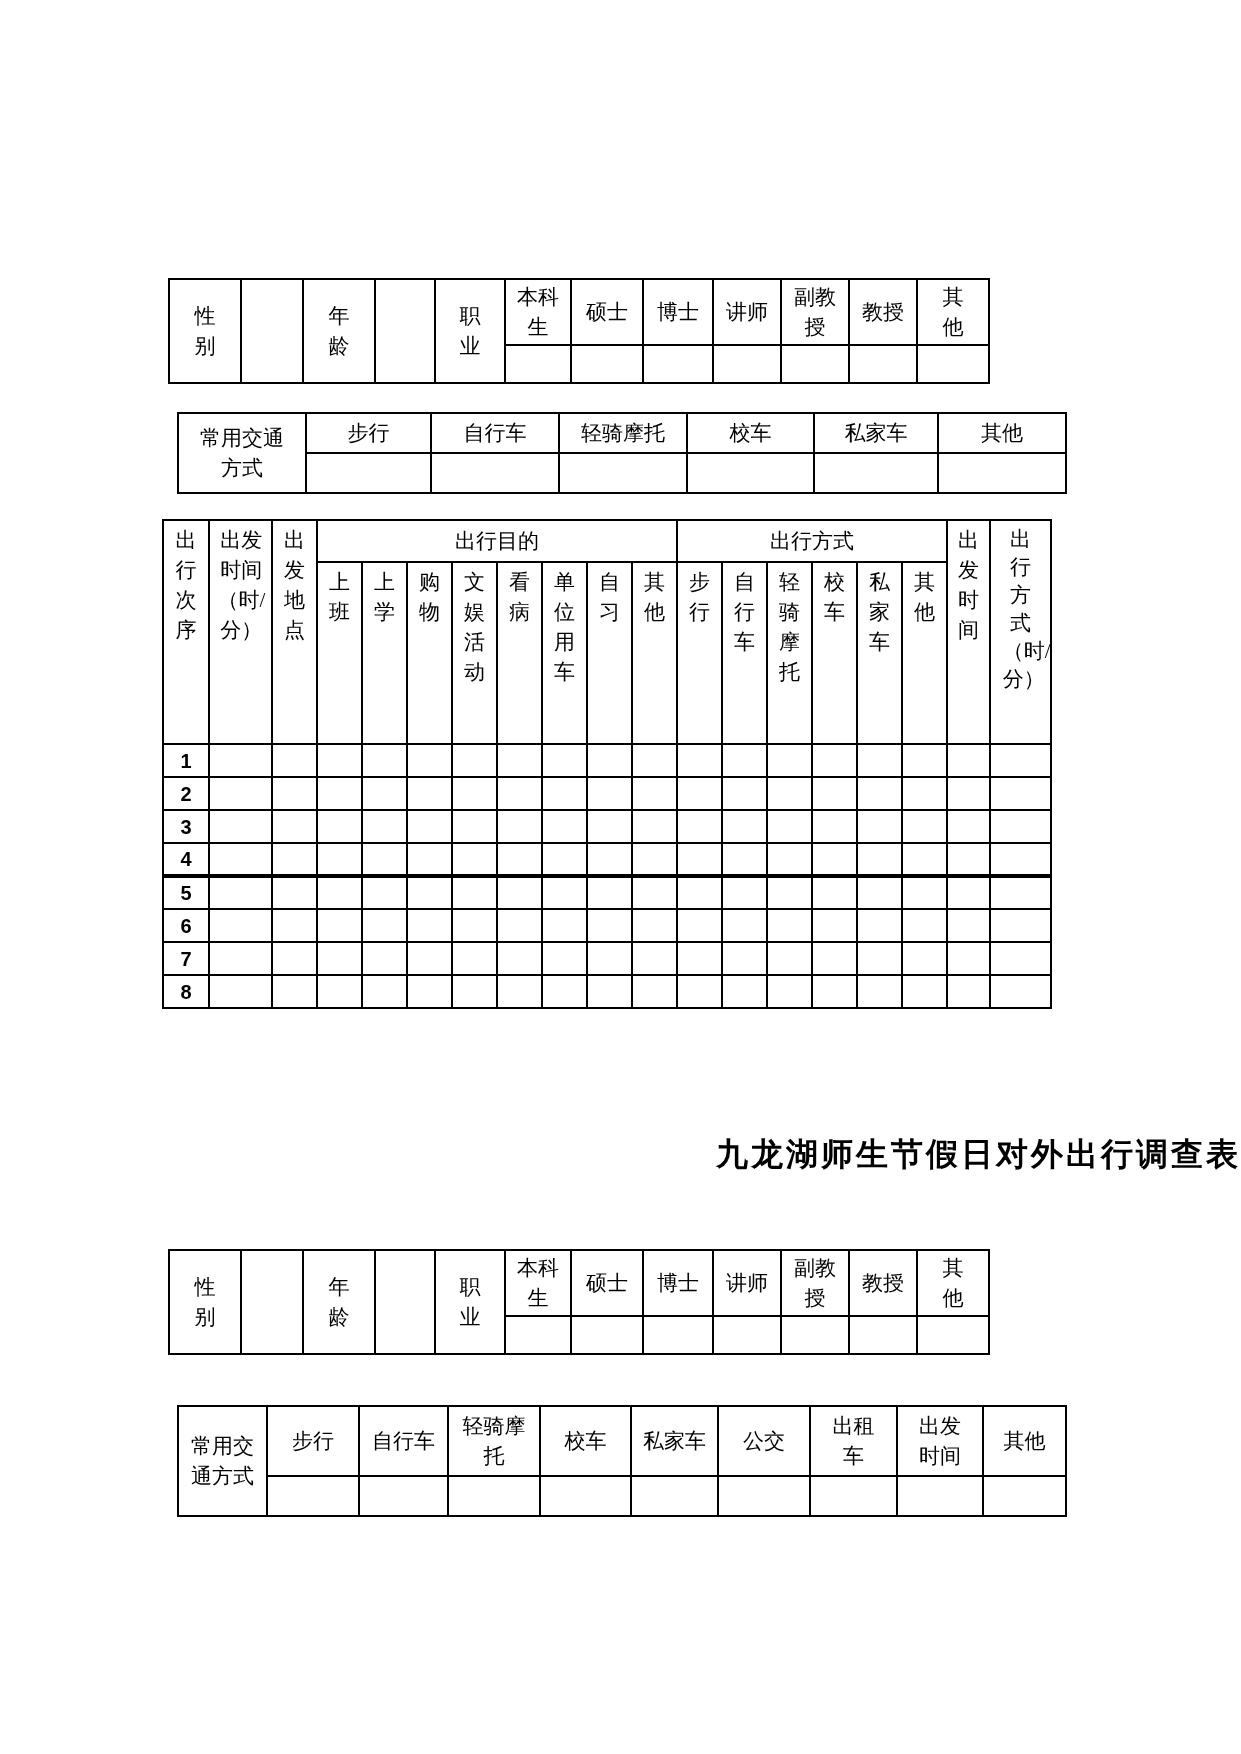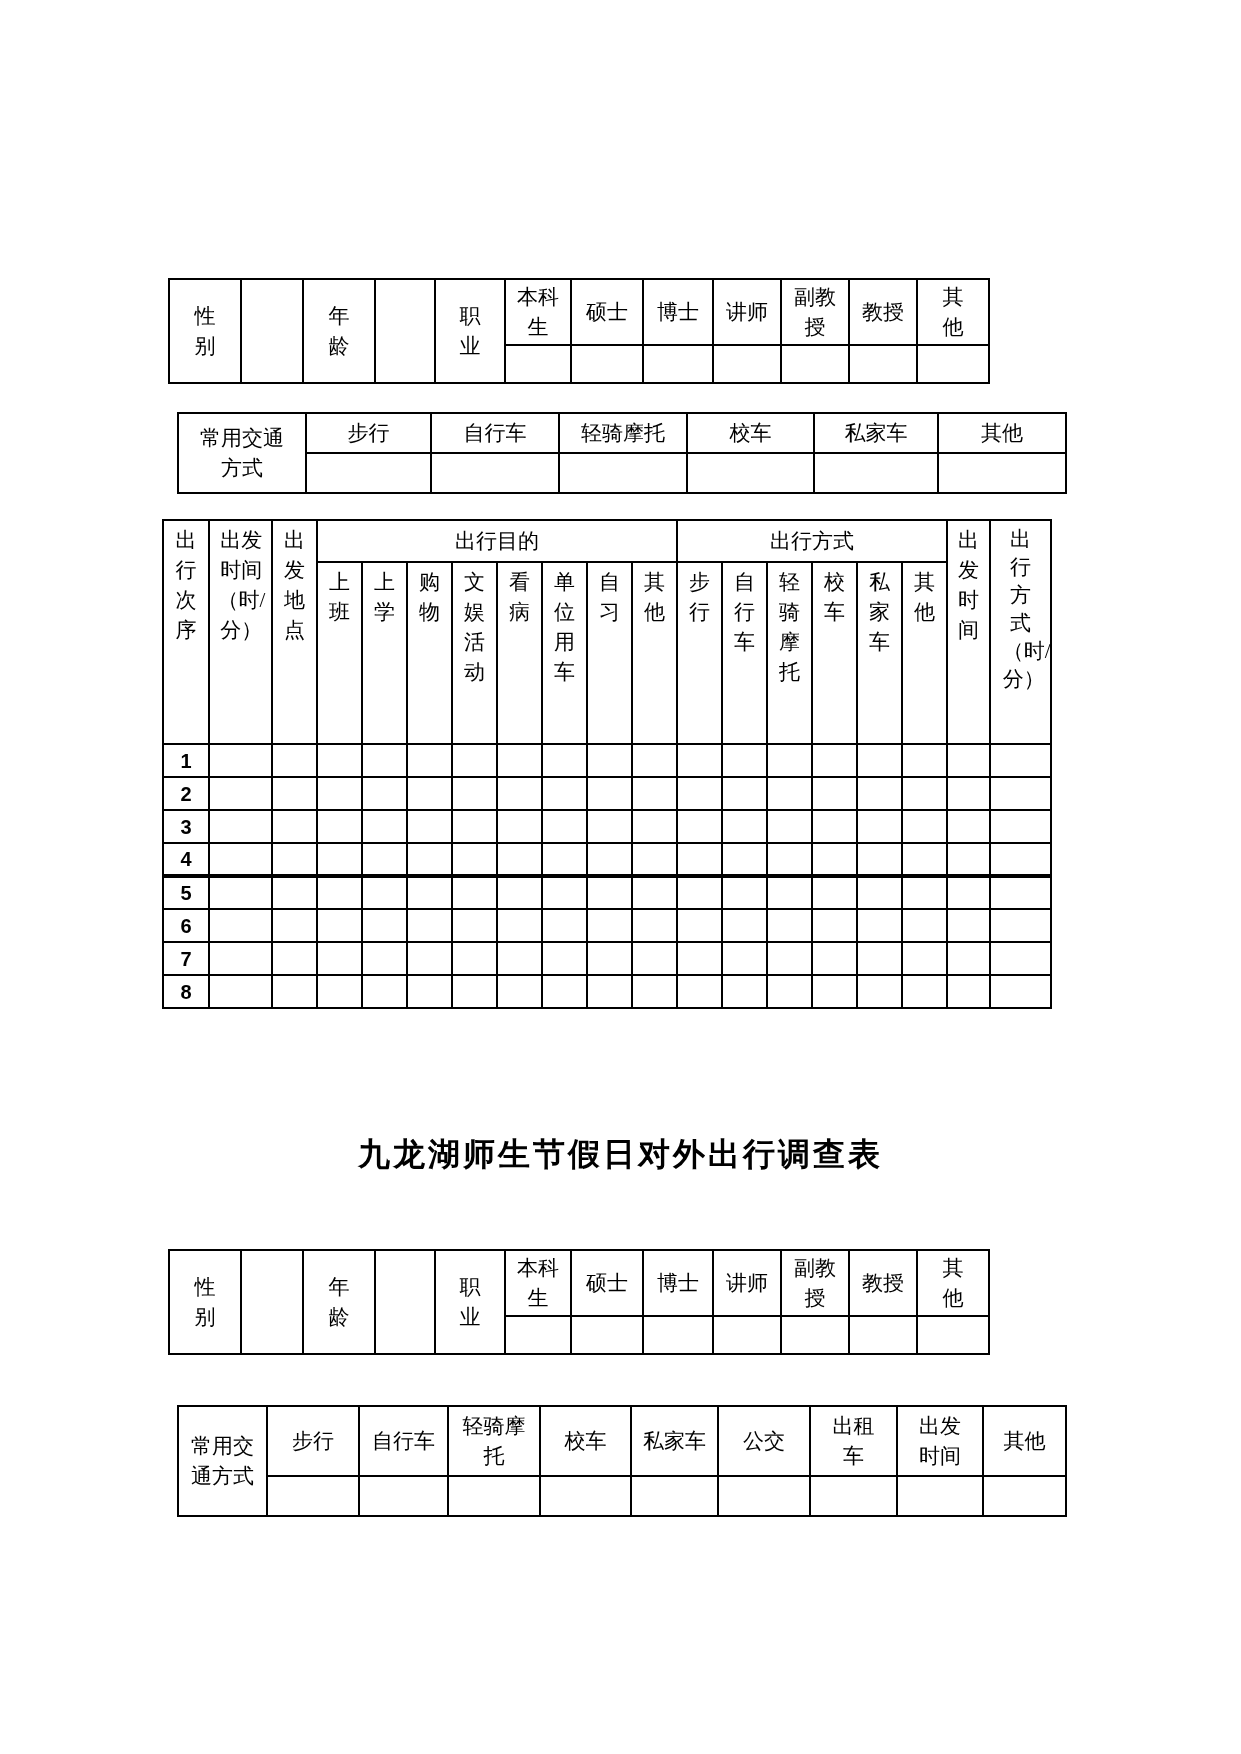--- a/index.html
+++ b/index.html
@@ -1,21 +1,21 @@
 <!DOCTYPE html>
 <html><head>
 <meta charset="utf-8">
 <style>
   html,body{margin:0;padding:0;background:#ffffff;}
   .page{position:relative;width:1241px;height:1754px;background:#ffffff;
         font-family:"Liberation Serif","DejaVu Serif",serif;color:#000;overflow:hidden;}
   .doc-title{position:absolute;left:0;width:100%;text-align:center;margin:0;
              font-size:32px;font-weight:700;letter-spacing:3px;line-height:46px;}
   #title-workday{top:134px;}
-  #title-holiday{top:1131px;}
+  #title-holiday{top:1131px;text-align:right;}
 
   table.t{position:absolute;border-collapse:collapse;table-layout:fixed;
           font-size:21px;line-height:30px;}
   table.t td{border:2px solid #000;padding:2px 4px;text-align:center;
              vertical-align:middle;overflow:hidden;word-break:break-all;}
 
   
   .t-demo{left:168px;top:278px;width:820px;}
   #demo-holiday{top:1249px;}
   .t-demo tr.hd{height:64px;}

